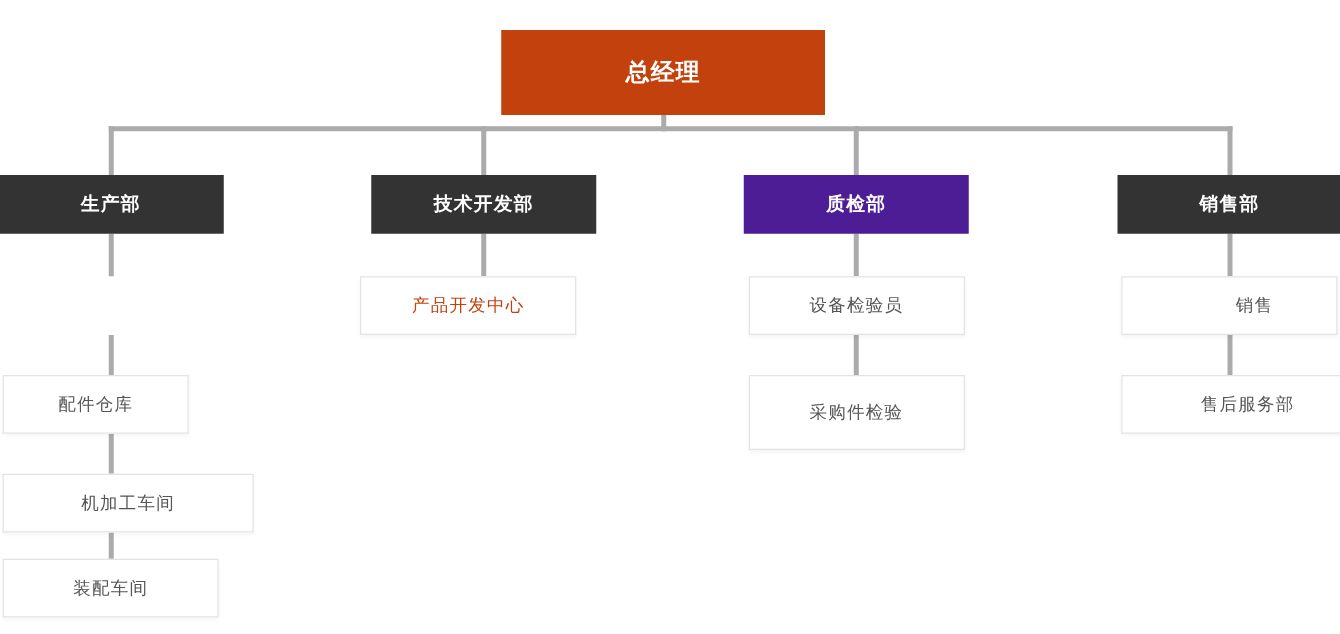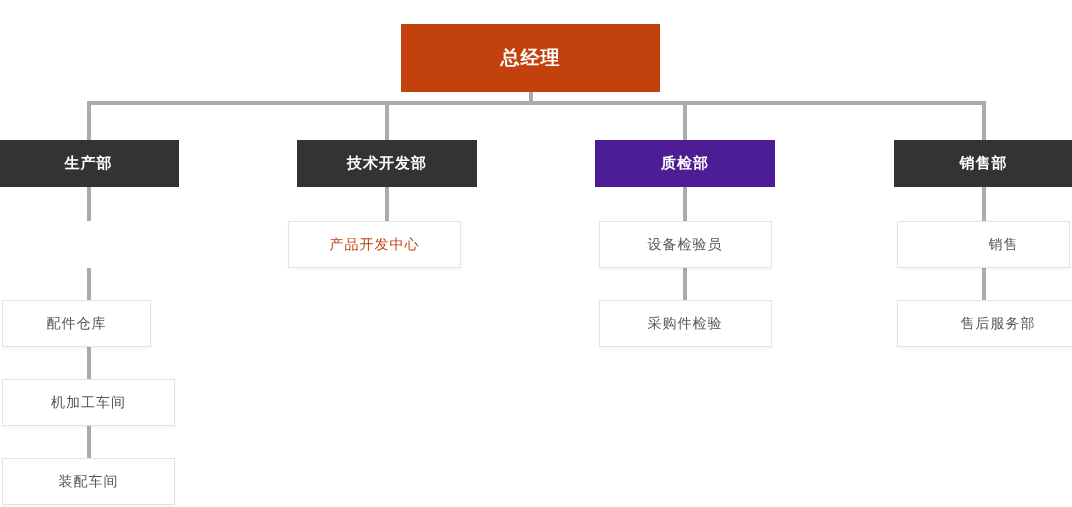--- a/index.html
+++ b/index.html
@@ -65,43 +65,43 @@
     </div>
     <div class="node node-dept" style="left: -1.5px; top: 140px; width: 180px; height: 47px; background: rgb(51, 51, 51); justify-content: center;">
       <span class="label">生产部</span>
     </div>
     <div class="connector" style="left: 86.5px; top: 187px; width: 4px; height: 34px; background: rgb(171, 171, 171);"></div>
     <div class="connector" style="left: 86.5px; top: 268px; width: 4px; height: 32px; background: rgb(171, 171, 171);"></div>
     <div class="node node-child" style="left: 2px; top: 300px; width: 149px; height: 47px; color: rgb(85, 85, 85); border: 1px solid rgb(227, 227, 227);">
       <span class="label">配件仓库</span>
     </div>
     <div class="connector" style="left: 86.5px; top: 347px; width: 4px; height: 32px; background: rgb(171, 171, 171);"></div>
-    <div class="node node-child" style="left: 2px; top: 379px; width: 173px; height: 47px; color: rgb(85, 85, 85); border: 1px solid rgb(227, 227, 227);">
+    <div class="node node-child" style="left: 2px; top: 379px; width: 201px; height: 47px; color: rgb(85, 85, 85); border: 1px solid rgb(227, 227, 227);">
       <span class="label">机加工车间</span>
     </div>
     <div class="connector" style="left: 86.5px; top: 426px; width: 4px; height: 32px; background: rgb(171, 171, 171);"></div>
-    <div class="node node-child" style="left: 2px; top: 458px; width: 173px; height: 47px; color: rgb(85, 85, 85); border: 1px solid rgb(227, 227, 227);">
+    <div class="node node-child" style="left: 2px; top: 447px; width: 173px; height: 47px; color: rgb(85, 85, 85); border: 1px solid rgb(227, 227, 227);">
       <span class="label">装配车间</span>
     </div>
     <div class="node node-dept" style="left: 297px; top: 140px; width: 180px; height: 47px; background: rgb(51, 51, 51);">
       <span class="label">技术开发部</span>
     </div>
     <div class="connector" style="left: 385px; top: 187px; width: 4px; height: 34px; background: rgb(171, 171, 171);"></div>
     <div class="node node-child" style="left: 288px; top: 221px; width: 173px; height: 47px; color: #c2410c; border: 1px solid rgb(227, 227, 227);">
       <span class="label">产品开发中心</span>
     </div>
     <div class="node node-dept" style="left: 595px; top: 140px; width: 180px; height: 47px; background: #4c1d95;">
       <span class="label">质检部</span>
     </div>
     <div class="connector" style="left: 683px; top: 187px; width: 4px; height: 34px; background: rgb(171, 171, 171);"></div>
     <div class="node node-child" style="left: 598.5px; top: 221px; width: 173px; height: 47px; color: rgb(85, 85, 85); border: 1px solid rgb(227, 227, 227);">
       <span class="label">设备检验员</span>
     </div>
     <div class="connector" style="left: 683px; top: 268px; width: 4px; height: 32px; background: rgb(171, 171, 171);"></div>
-    <div class="node node-child" style="left: 598.5px; top: 300px; width: 173px; height: 47px; color: rgb(85, 85, 85); border: 1px solid rgb(227, 227, 227);">
+    <div class="node node-child" style="left: 598.5px; top: 300px; width: 173px; height: 60px; color: rgb(85, 85, 85); border: 1px solid rgb(227, 227, 227);">
       <span class="label">采购件检验</span>
     </div>
     <div class="node node-dept" style="left: 893.5px; top: 140px; width: 180px; height: 47px; background: rgb(51, 51, 51);">
       <span class="label">销售部</span>
     </div>
     <div class="connector" style="left: 981.5px; top: 187px; width: 4px; height: 34px; background: rgb(171, 171, 171);"></div>
     <div class="node node-child" style="left: 897px; top: 221px; width: 173px; height: 47px; color: rgb(85, 85, 85); border: 1px solid rgb(227, 227, 227); padding-left: 40px;">
       <span class="label">销售</span>
     </div>
     <div class="connector" style="left: 981.5px; top: 268px; width: 4px; height: 32px; background: rgb(171, 171, 171);"></div>

